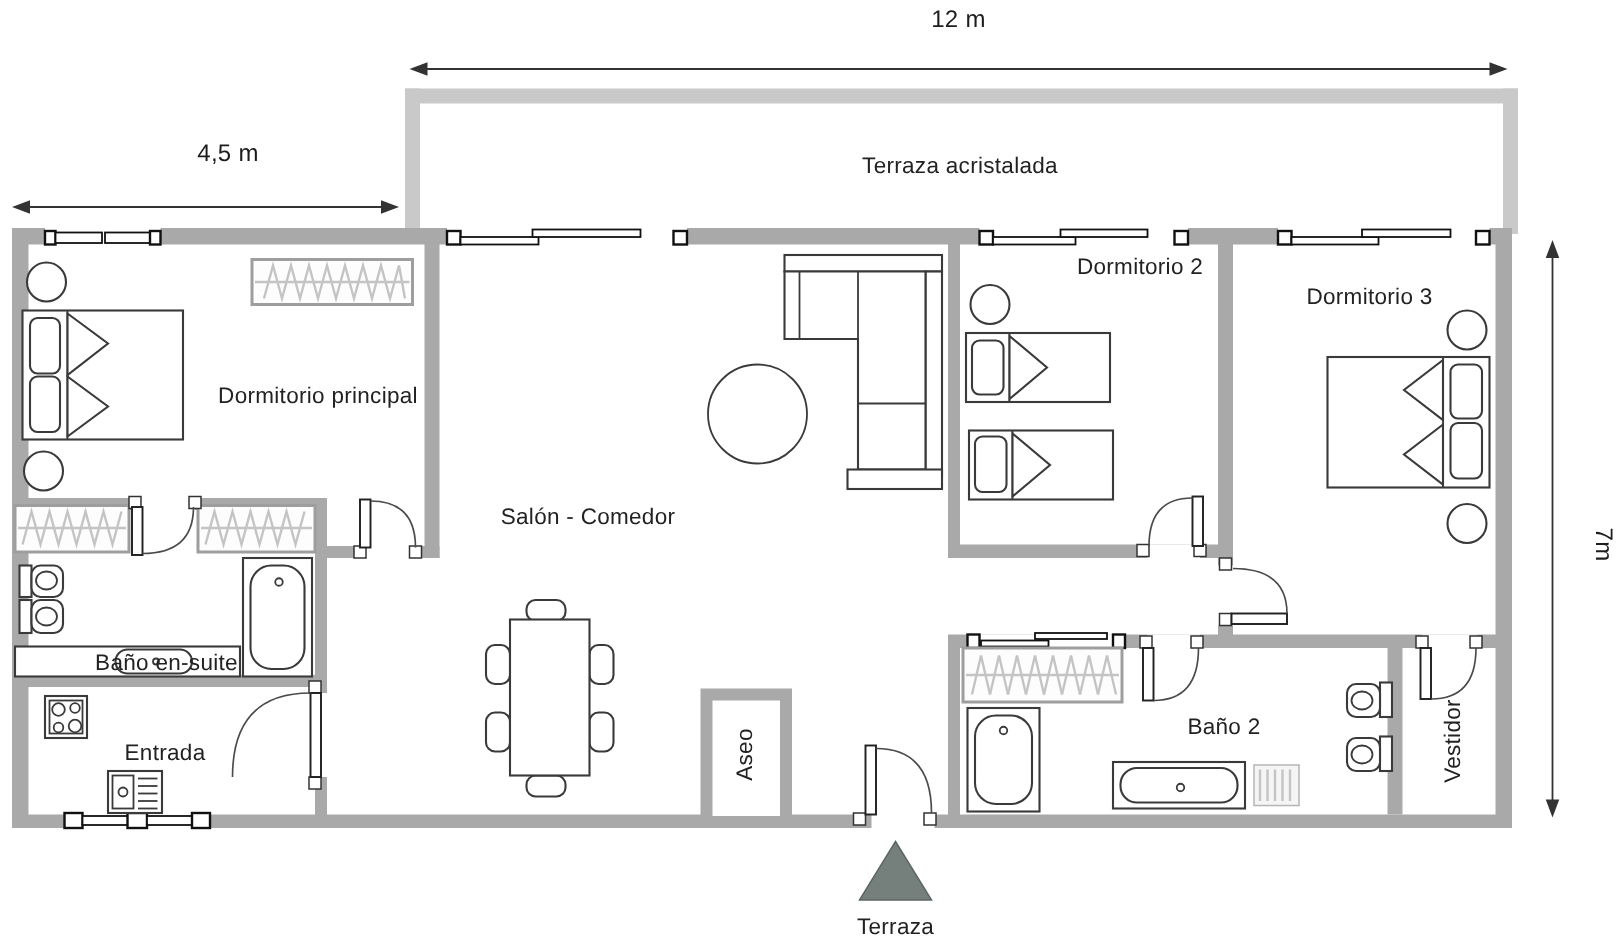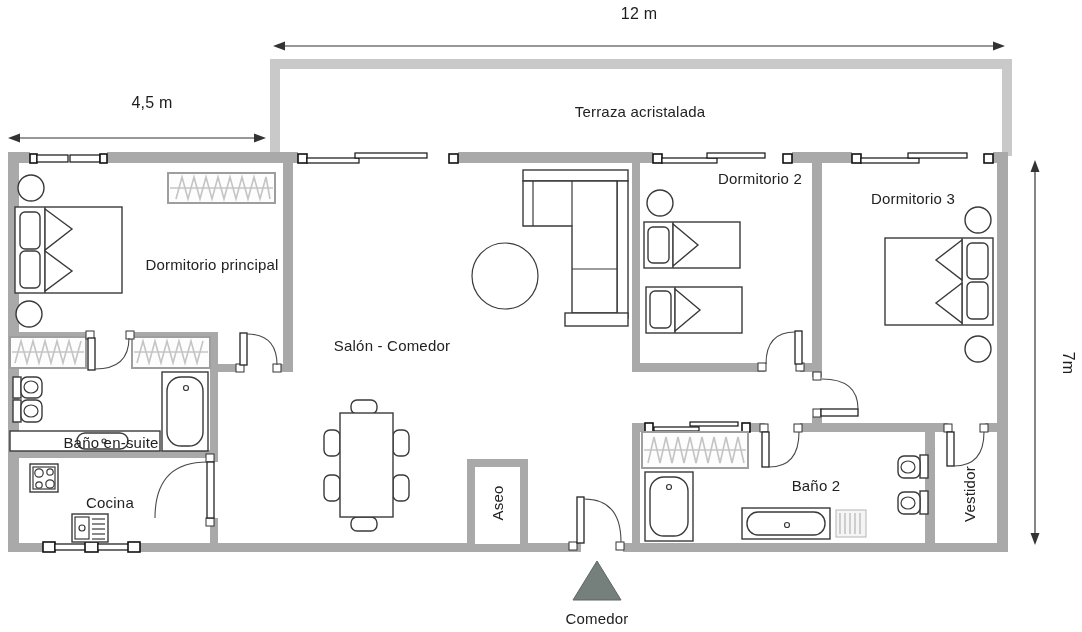--- a/index.html
+++ b/index.html
@@ -349,18 +349,18 @@
   <div class="lbl dim" style="left:639px;top:14px;">12 m</div>
   <div class="lbl dim" style="left:152px;top:103px;">4,5 m</div>
   <div class="lbl dim rot-cw" style="left:1068px;top:363px;">7m</div>
 
   <div class="lbl" style="left:640px;top:111px;text-align:center;">Terraza acristalada</div>
   <div class="lbl" style="left:212px;top:264px;">Dormitorio principal</div>
   <div class="lbl" style="left:392px;top:345px;">Salón - Comedor</div>
   <div class="lbl" style="left:760px;top:178px;">Dormitorio 2</div>
   <div class="lbl" style="left:913px;top:178px;margin-top:20px;">Dormitorio 3</div>
   <div class="lbl" style="left:111px;top:398px;margin-top:44px;">Baño en-suite</div>
-  <div class="lbl" style="left:110px;top:502px;">Cocina</div>
+  <div class="lbl" style="left:110px;top:502px;">Entrada</div>
   <div class="lbl rot-ccw" style="left:497px;top:503px;">Aseo</div>
   <div class="lbl" style="left:816px;top:485px;">Baño 2</div>
   <div class="lbl rot-ccw" style="left:969px;top:494px;">Vestidor</div>
-  <div class="lbl" style="left:597px;top:618px;">Comedor</div>
+  <div class="lbl" style="left:597px;top:618px;">Terraza</div>
 </div>
 
 </body></html>

